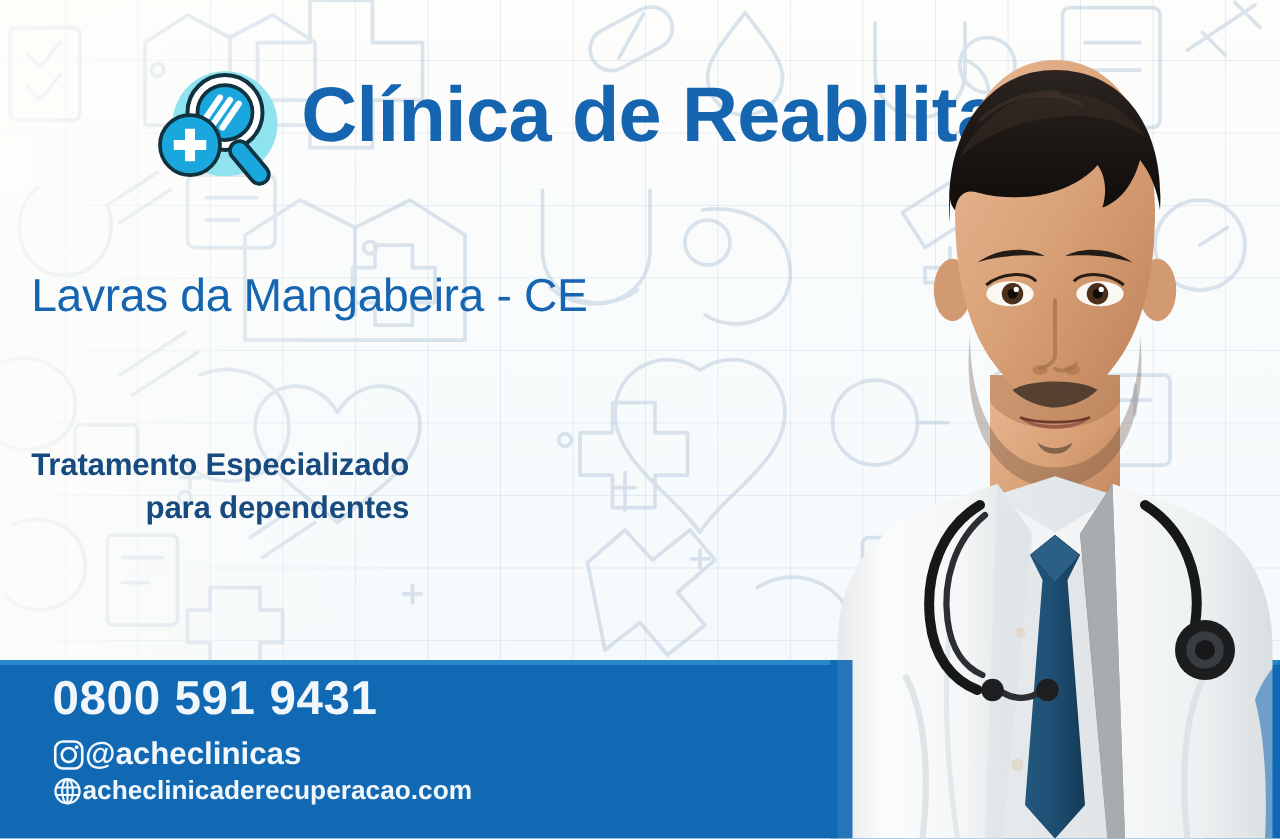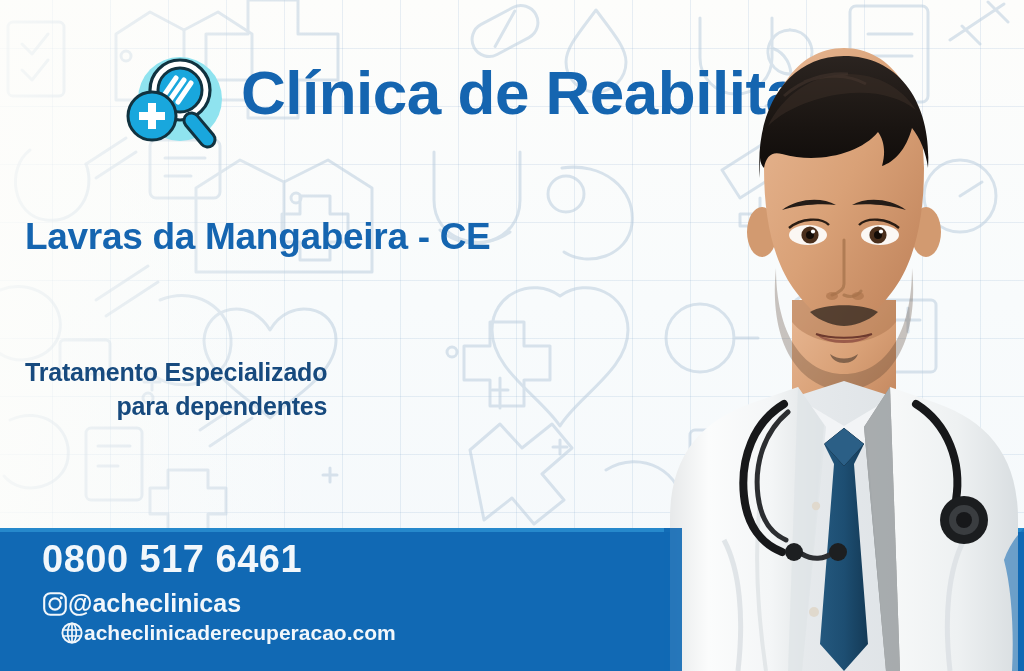--- a/index.html
+++ b/index.html
@@ -59,21 +59,21 @@
     color: #1565b0;
     white-space: nowrap;
     line-height: 1.12;
   }
 
   
   .city {
     position: absolute;
     left: 25px; top: 216px;
     font-size: 37px;
-    font-weight: 700;
+    font-weight: 400;
     color: #1565b0;
     letter-spacing: -0.3px;
     white-space: nowrap;
     text-align: right;
   }
 
   
   .treatment {
     position: absolute;
     left: 25px; top: 356px;
@@ -112,21 +112,21 @@
   }
 
   .social-row {
     position: absolute;
     display: flex;
     align-items: center;
     color: #f2f7fb;
     white-space: nowrap;
   }
   .social-insta { left: 42px; top: 589px; font-size: 25px; font-weight: 700; }
-  .social-web   { left: 60px; top: 621px; font-size: 21px; font-weight: 700; }
+  .social-web   { left: 42px; top: 621px; font-size: 21px; font-weight: 700; }
 
   .ico { flex: 0 0 auto; display: block; }
 
   
   .doctor {
     position: absolute;
     right: 0; top: 0;
     width: 360px; height: 671px;
     overflow: hidden;
   }
@@ -264,21 +264,21 @@
   <div class="city">Lavras da Mangabeira - CE</div>
 
   <div class="treatment">
     <div>Tratamento Especializado</div>
     <div>para dependentes</div>
   </div>
 
   <div class="bar"></div>
   <div class="bar-top-edge"></div>
 
-  <div class="phone">0800 517 6461</div>
+  <div class="phone">0800 591 9431</div>
 
   <div class="social-row social-insta">
     <svg class="ico" width="26" height="26" viewBox="0 0 26 26" aria-hidden="true">
       <rect x="2.2" y="2.2" width="21.6" height="21.6" rx="6.2" fill="none" stroke="#f2f7fb" stroke-width="2.1"></rect>
       <circle cx="13" cy="13" r="5.6" fill="none" stroke="#f2f7fb" stroke-width="2.1"></circle>
       <circle cx="19.3" cy="6.7" r="1.5" fill="#f2f7fb"></circle>
     </svg>
     <span>@acheclinicas</span>
   </div>
 

